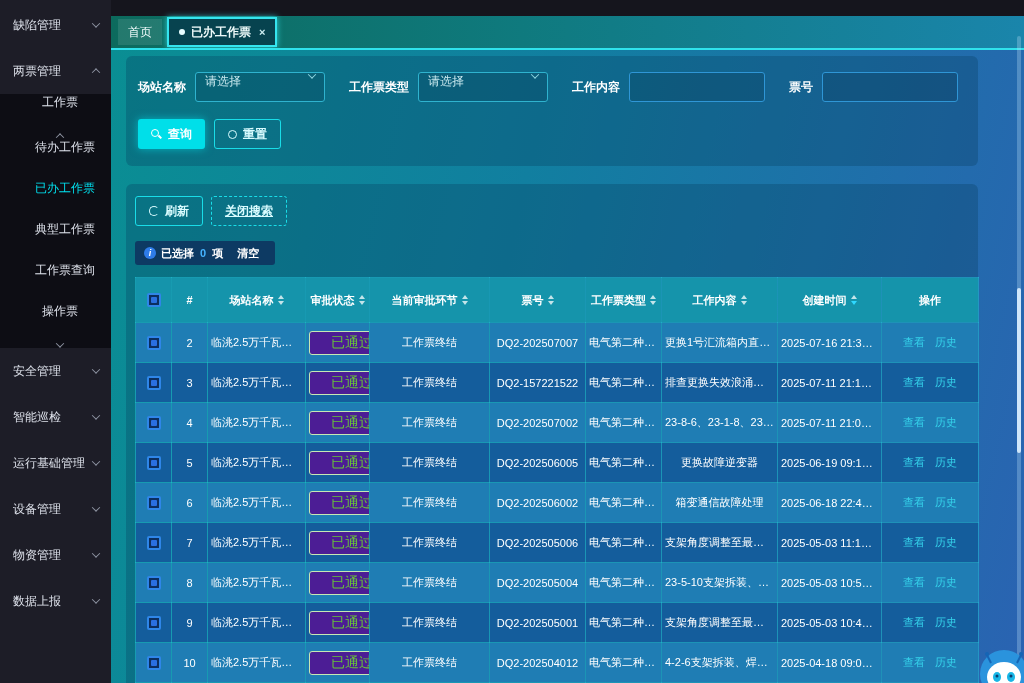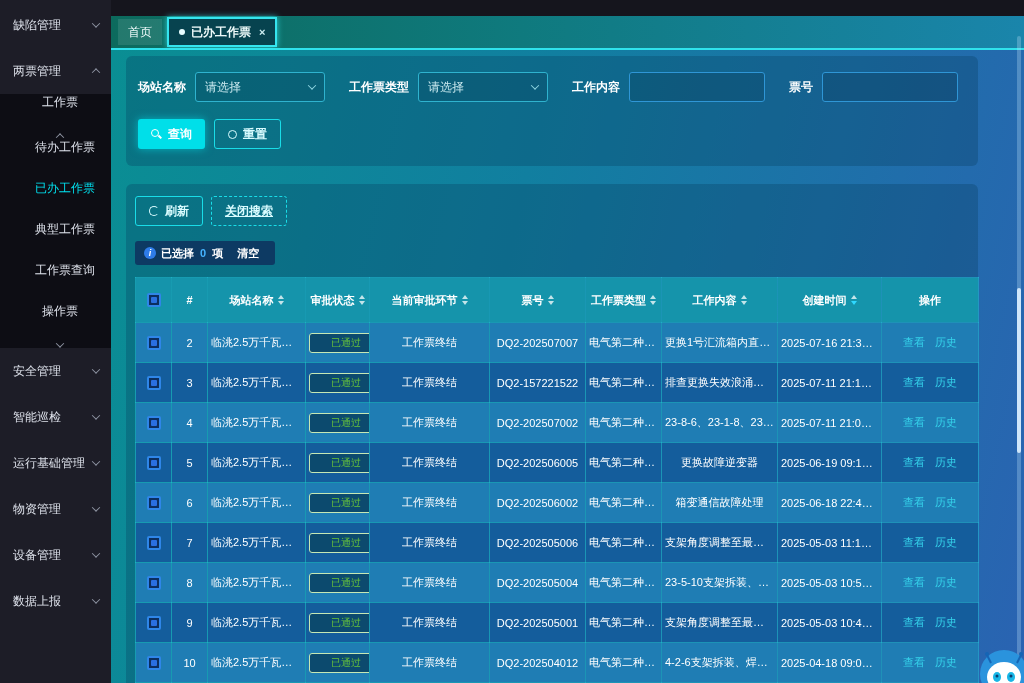--- a/index.html
+++ b/index.html
@@ -34,21 +34,21 @@
   .content { flex:1; position:relative; overflow:hidden; padding:6px 0 0 15px;
     background:linear-gradient(103deg,#0a8e93 0%,#117fa0 42%,#2a63b2 100%); }
   .panel { width:852px; background:rgba(8,60,92,0.30); border-radius:6px; }
 
   
   .search-panel { height:110px; padding:16px 12px 0 12px; }
   .form-row { display:flex; align-items:center; }
   .field { display:flex; align-items:center; margin-right:24px; }
   .field label { color:#ffffff; font-size:12px; margin-right:9px; white-space:nowrap; font-weight:bold; }
   .select, .tinput { height:30px; border-radius:3px; background:rgba(4,44,70,0.22); }
-  .select { width:130px; border:1px solid #2fb3cf; display:flex; align-items:center;
+  .select { width:130px; border:1px solid #2fb3cf; display:flex; 
     justify-content:space-between; padding:0 9px; cursor:pointer; }
   .select .ph { color:#c9e9ef; font-size:12px; }
   .select .chev { border-color:#8fd6e2; }
   .tinput { width:136px; border:1px solid #2f96d6; color:#e6f6fb; font-size:12px;
     padding:0 8px; outline:none; font-family:inherit; }
   .btn-row { margin-top:17px; display:flex; gap:9px; }
   .btn { height:30px; border-radius:3px; font-size:12px; display:inline-flex; align-items:center;
     gap:6px; padding:0 13px; cursor:pointer; background:transparent; color:#d9fcff;
     border:1px solid #19dde8; font-family:inherit; font-weight:bold; }
   .btn.primary { background:#00dfe9; border:none; color:#ffffff;
@@ -85,22 +85,22 @@
   tr.dark  td { background:#145d9c; }
   .sorthead { display:inline-flex; align-items:center; gap:4px; cursor:pointer; }
   .sorter { display:inline-flex; flex-direction:column; gap:2px; }
   .sorter i { width:0; height:0; border-left:3.5px solid transparent; border-right:3.5px solid transparent; }
   .sorter .up   { border-bottom:4px solid rgba(255,255,255,.75); }
   .sorter .down { border-top:4px solid rgba(255,255,255,.75); }
   .sorter.desc .down { border-top-color:#2fd8ff; }
   .cb { width:14px; height:14px; border:2px solid #2f86e8; background:#0b2e5f; border-radius:2px;
     display:inline-block; position:relative; vertical-align:middle; cursor:pointer; }
   .cb::after { content:""; position:absolute; inset:2px; background:#2a6fe0; border-radius:1px; }
-  .badge { display:inline-block; background:#0c4a6e; color:#67c23a; border:1px solid #c6e8b4;
-    border-radius:3px; padding:2px 21px; font-size:10px; }
+  .badge { display:inline-block; background:#4c1d95; color:#67c23a; border:1px solid #c6e8b4;
+    border-radius:3px; padding:2px 21px; font-size:14px; }
   a.link { color:#35d2ea; margin:0 5px; cursor:pointer; text-decoration:none; }
 
   .hscroll { margin-top:5px; margin-left:3px; width:840px; height:8px; border-radius:4px;
     background:rgba(8,70,92,0.6); }
   .hthumb { width:565px; height:8px; border-radius:4px; background:#5fb7c9; cursor:pointer; }
 
   .vscroll { position:absolute; right:3px; top:36px; bottom:0; width:4px;
     background:rgba(190,225,250,0.30); border-radius:2px; }
   .vthumb { position:absolute; top:252px; height:165px; width:4px;
     background:#cfe6fa; border-radius:2px; cursor:pointer; }
@@ -147,25 +147,25 @@
       </div>
       <div class="sb-item lv1">
         <span class="sb-label">智能巡检</span>
         <span class="chev down"></span>
       </div>
       <div class="sb-item lv1">
         <span class="sb-label">运行基础管理</span>
         <span class="chev down"></span>
       </div>
       <div class="sb-item lv1">
+        <span class="sb-label">设备管理</span>
+        <span class="chev down"></span>
+      </div>
+      <div class="sb-item lv1">
         <span class="sb-label">物资管理</span>
-        <span class="chev down"></span>
-      </div>
-      <div class="sb-item lv1">
-        <span class="sb-label">设备管理</span>
         <span class="chev down"></span>
       </div>
       <div class="sb-item lv1">
         <span class="sb-label">数据上报</span>
         <span class="chev down"></span>
       </div>
     </aside>
 
   <div class="main">
 

